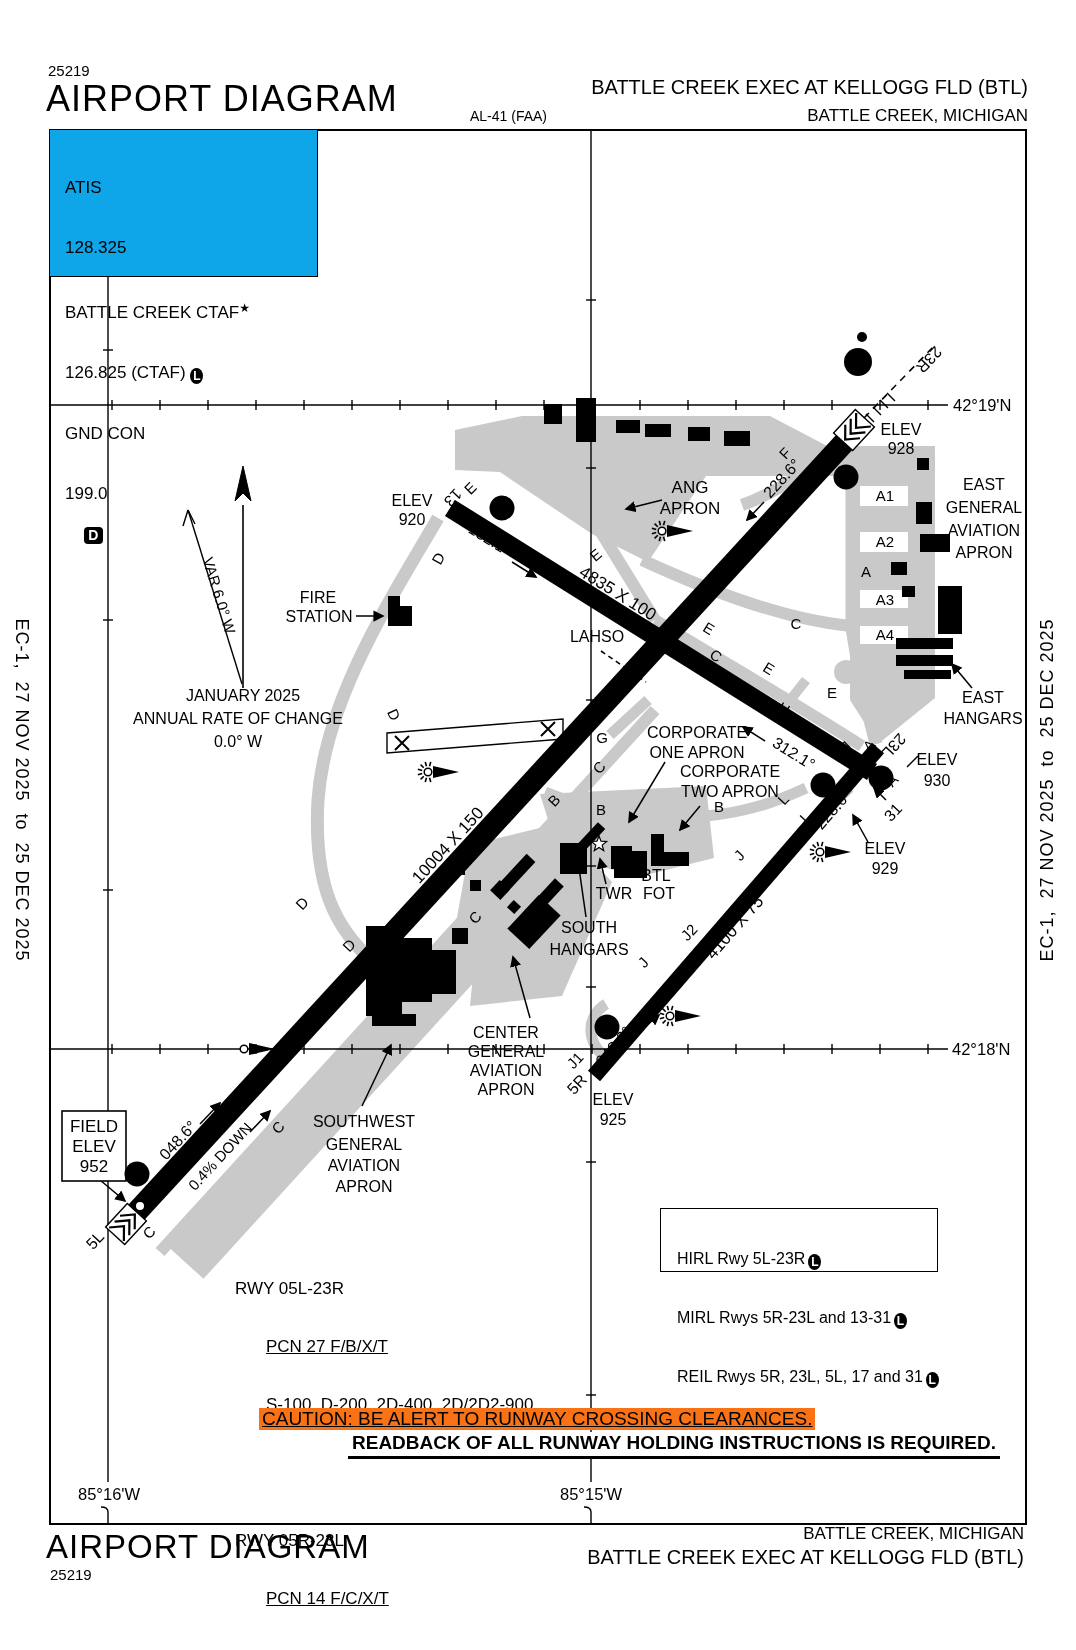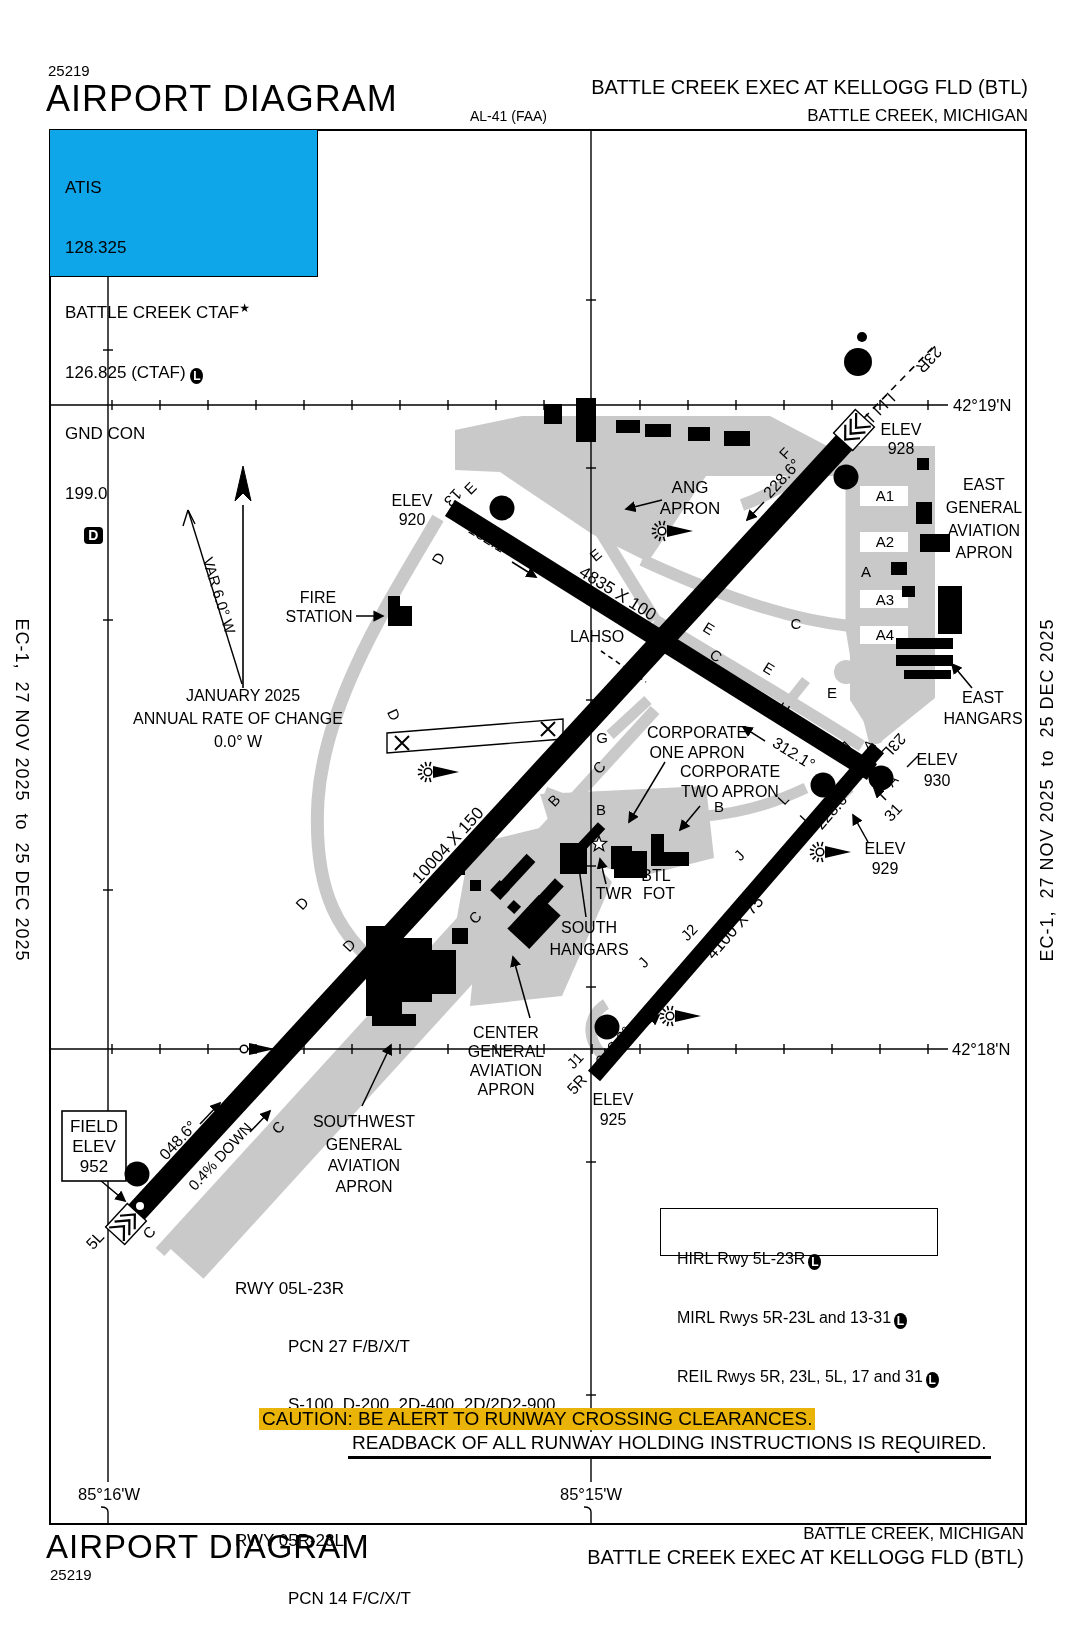--- a/index.html
+++ b/index.html
@@ -22,27 +22,27 @@
   .side-r{left:1047px;top:790px;transform:translate(-50%,-50%) rotate(-90deg);}
   .commbox{left:50px;top:130px;width:268px;height:147px;border-right:1.6px solid #000;
            border-bottom:1.6px solid #000;padding:8px 0 0 15px;box-sizing:border-box;
            font-size:17px;line-height:20px;background:#0ea5e9;}
   .lbadge{display:inline-block;background:#000;color:#fff;border-radius:50%;width:13px;height:16px;
           font-size:12px;font-weight:bold;text-align:center;line-height:16px;vertical-align:-2px;}
   .dbadge{display:inline-block;background:#000;color:#fff;border-radius:4px;width:19px;height:17px;
           font-size:14px;font-weight:bold;text-align:center;line-height:17px;margin-top:3px;}
   .star{font-size:12px;vertical-align:6px;}
   .rwydata{left:235px;top:1201px;font-size:17px;line-height:19.4px;}
-  .rwydata .ind{margin-left:53px;}
-  .lightbox{left:660px;top:1208px;width:278px;height:48px;border:1.6px solid #000;box-sizing:border-box;
+  .rwydata .ind{margin-left:31px;text-decoration:underline;}
+  .lightbox{left:660px;top:1208px;width:278px;height:64px;border:1.6px solid #000;box-sizing:border-box;
             padding:2px 0 0 16px;font-size:16px;line-height:19px;background:#fff;}
   .lightbox .lbadge{margin-left:3px;}
-  .caution1{left:259px;top:1408px;font-size:19px;background:#eab308;padding:0 3px;}
+  .caution1{left:259px;top:1408px;font-size:19px;background:#f97316;padding:0 3px;text-decoration:underline;}
   .caution2{left:348px;top:1432px;font-size:19px;background:#fff;padding:0 4px 2px 4px;
-            border-bottom:3px solid #000;}
+            border-bottom:3px solid #000;font-weight:bold;}
 </style>
 </head>
 <body>
 
 <div id="page">
 
   <svg id="svgmap" width="1076" height="1650" viewBox="0 0 1076 1650">
     <defs>
       <marker id="arr" viewBox="0 0 10 10" refX="8.5" refY="5" markerWidth="7.5" markerHeight="7.5" orient="auto-start-reverse">
         <path d="M0,0 L10,5 L0,10 z" fill="#000"></path>

